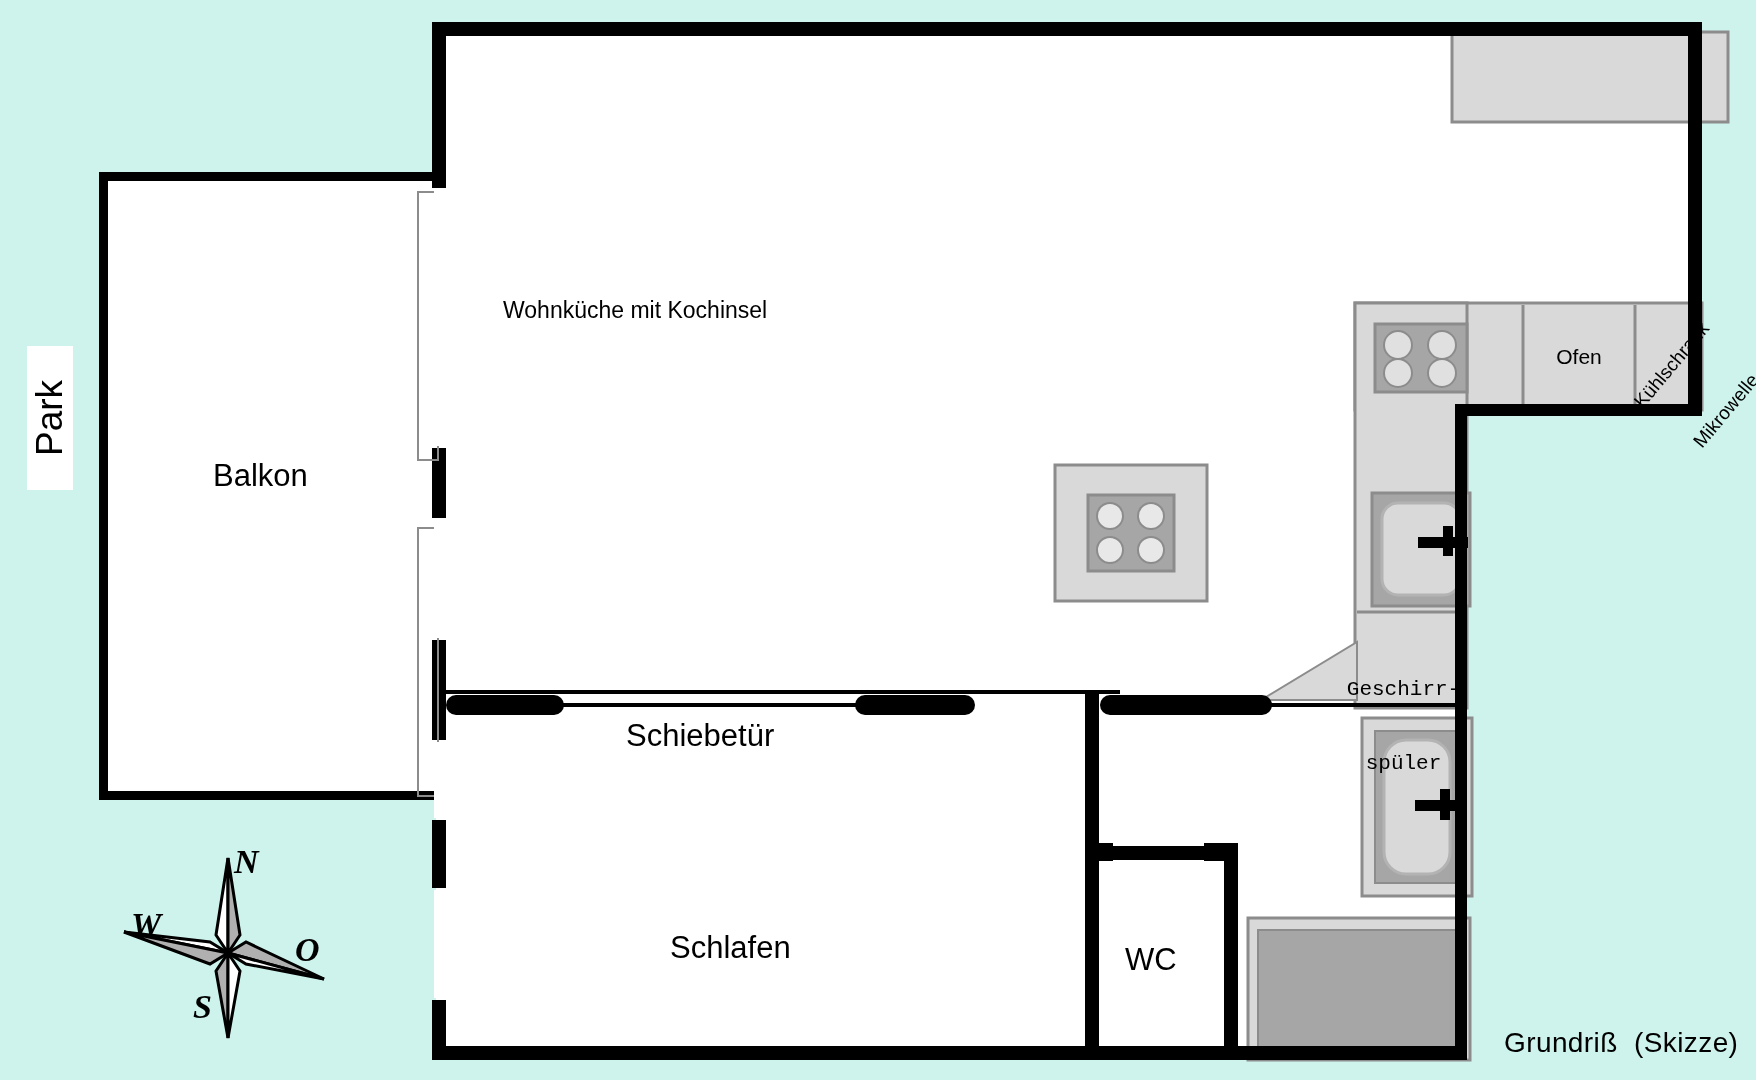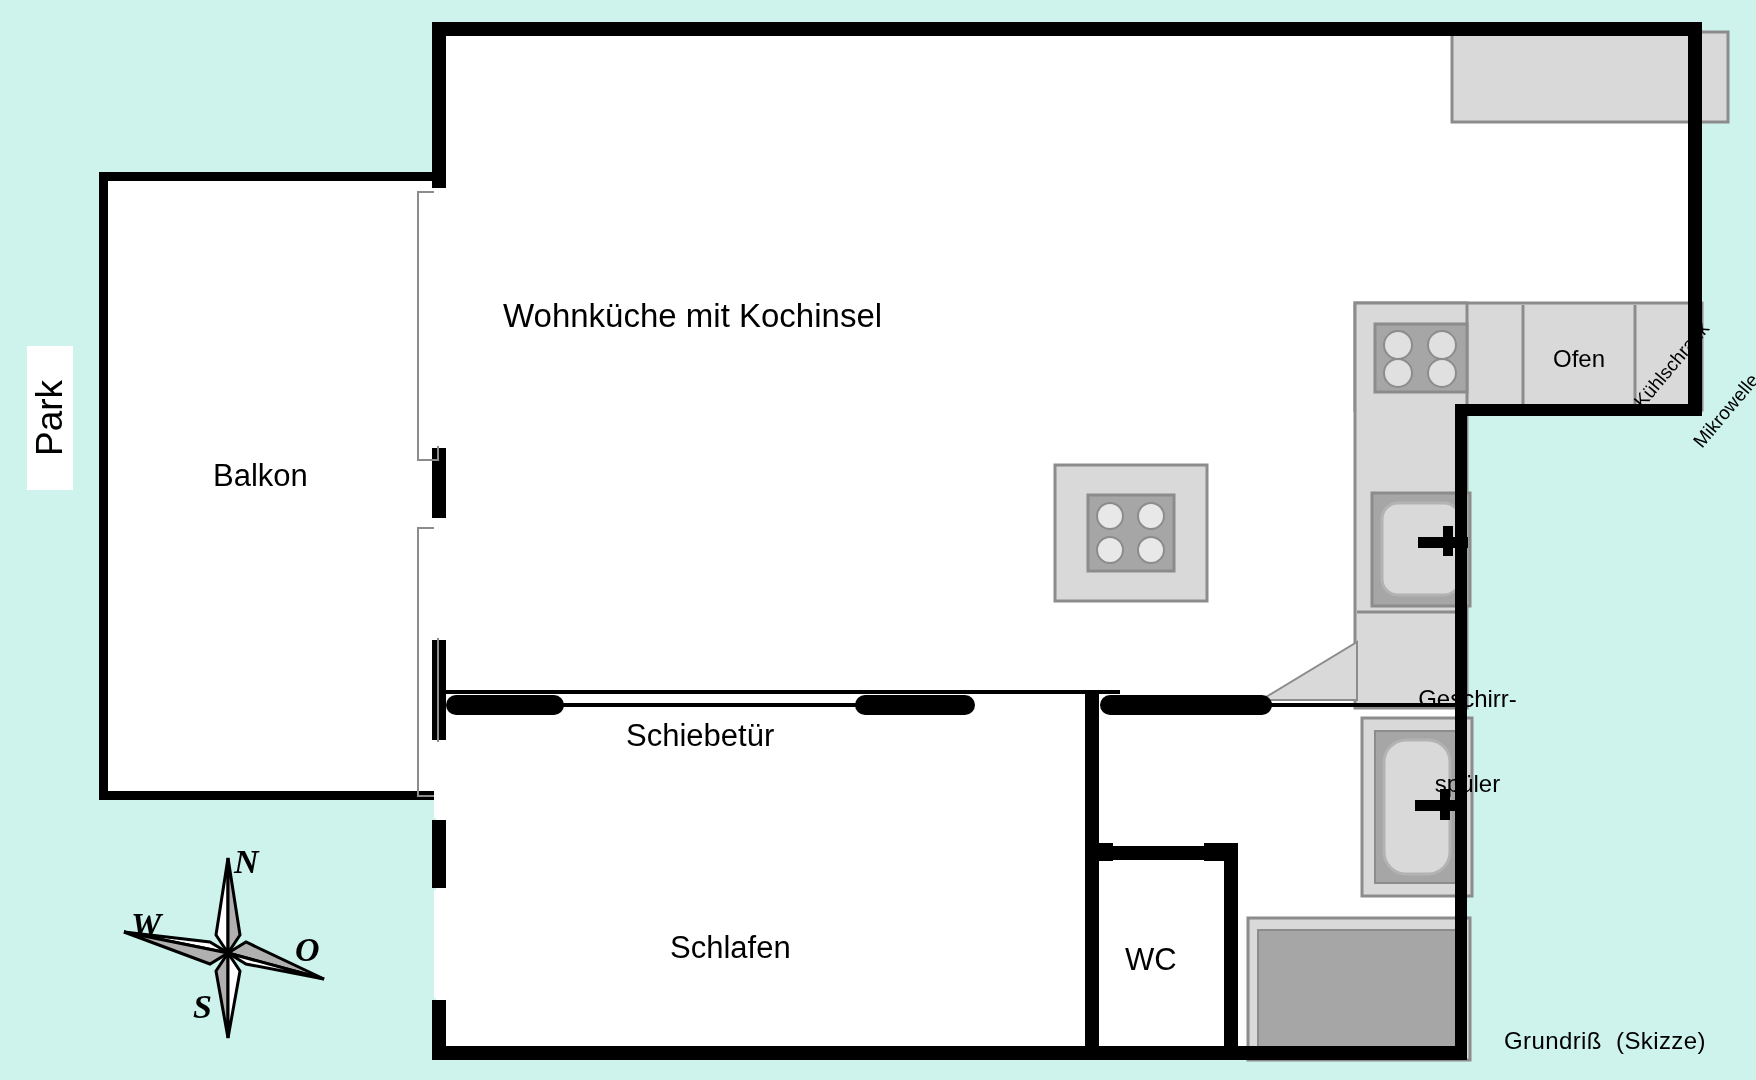--- a/index.html
+++ b/index.html
@@ -21,24 +21,24 @@
     height: 1080px;
   }
   .lbl {
     position: absolute;
     font-family: "Liberation Sans", sans-serif;
     color: #000;
     white-space: pre;
     pointer-events: none;
   }
   .lbl-room    { font-size: 31px; text-align: center; }
-  .lbl-room-lg { font-size: 33px; text-align: right; }
-  .lbl-app     { font-size: 24px; line-height: 1.18em; text-align: center; }
+  .lbl-room-lg { font-size: 23px; text-align: right; }
+  .lbl-app     { font-size: 21px; line-height: 1.18em; text-align: center; }
   .lbl-compass { font-size: 34px; font-style: italic; font-family: "Liberation Serif", serif; font-weight: 700; }
-  .lbl-caption { font-size: 24px; letter-spacing: 0.4px; }
+  .lbl-caption { font-size: 28px; letter-spacing: 0.4px; }
   .lbl-park {
     font-size: 37px;
     background: #ffffff;
     transform: rotate(-90deg);
     transform-origin: center center;
     padding: 2px 12px;
   }
 </style>
 </head>
 <body>
@@ -204,21 +204,21 @@
 <div class="lbl lbl-app" style="left:1529px; top:345px; width:100px;">Ofen</div>
 
 <div style="position:absolute; left:1608px; top:307px; width:120px; height:110px;
             transform: rotate(-50deg); transform-origin:center center;
             font-family:'Liberation Sans', sans-serif; font-size:19px;
             line-height:1.25em; text-align:center; color:#000; white-space:pre;">
   <div>Kühlschrank</div>
   <div>Mikrowelle</div>
 </div>
 
-<div class="lbl lbl-app" style="left:1410px; top:628px; width:115px;">
+<div class="lbl lbl-app" style="left:1346px; top:628px; width:115px;font-family:Liberation Mono, monospace;">
   <div>Geschirr-</div>
   <div>spüler</div>
 </div>
 
 <div class="lbl lbl-compass" style="left:234px; top:843px;">N</div>
 <div class="lbl lbl-compass" style="left:131px; top:906px;">W</div>
 <div class="lbl lbl-compass" style="left:295px; top:931px;">O</div>
 <div class="lbl lbl-compass" style="left:193px; top:988px;">S</div>
 
 <div class="lbl lbl-caption" style="left:1504px; top:1027px;">Grundriß  (Skizze)</div>

